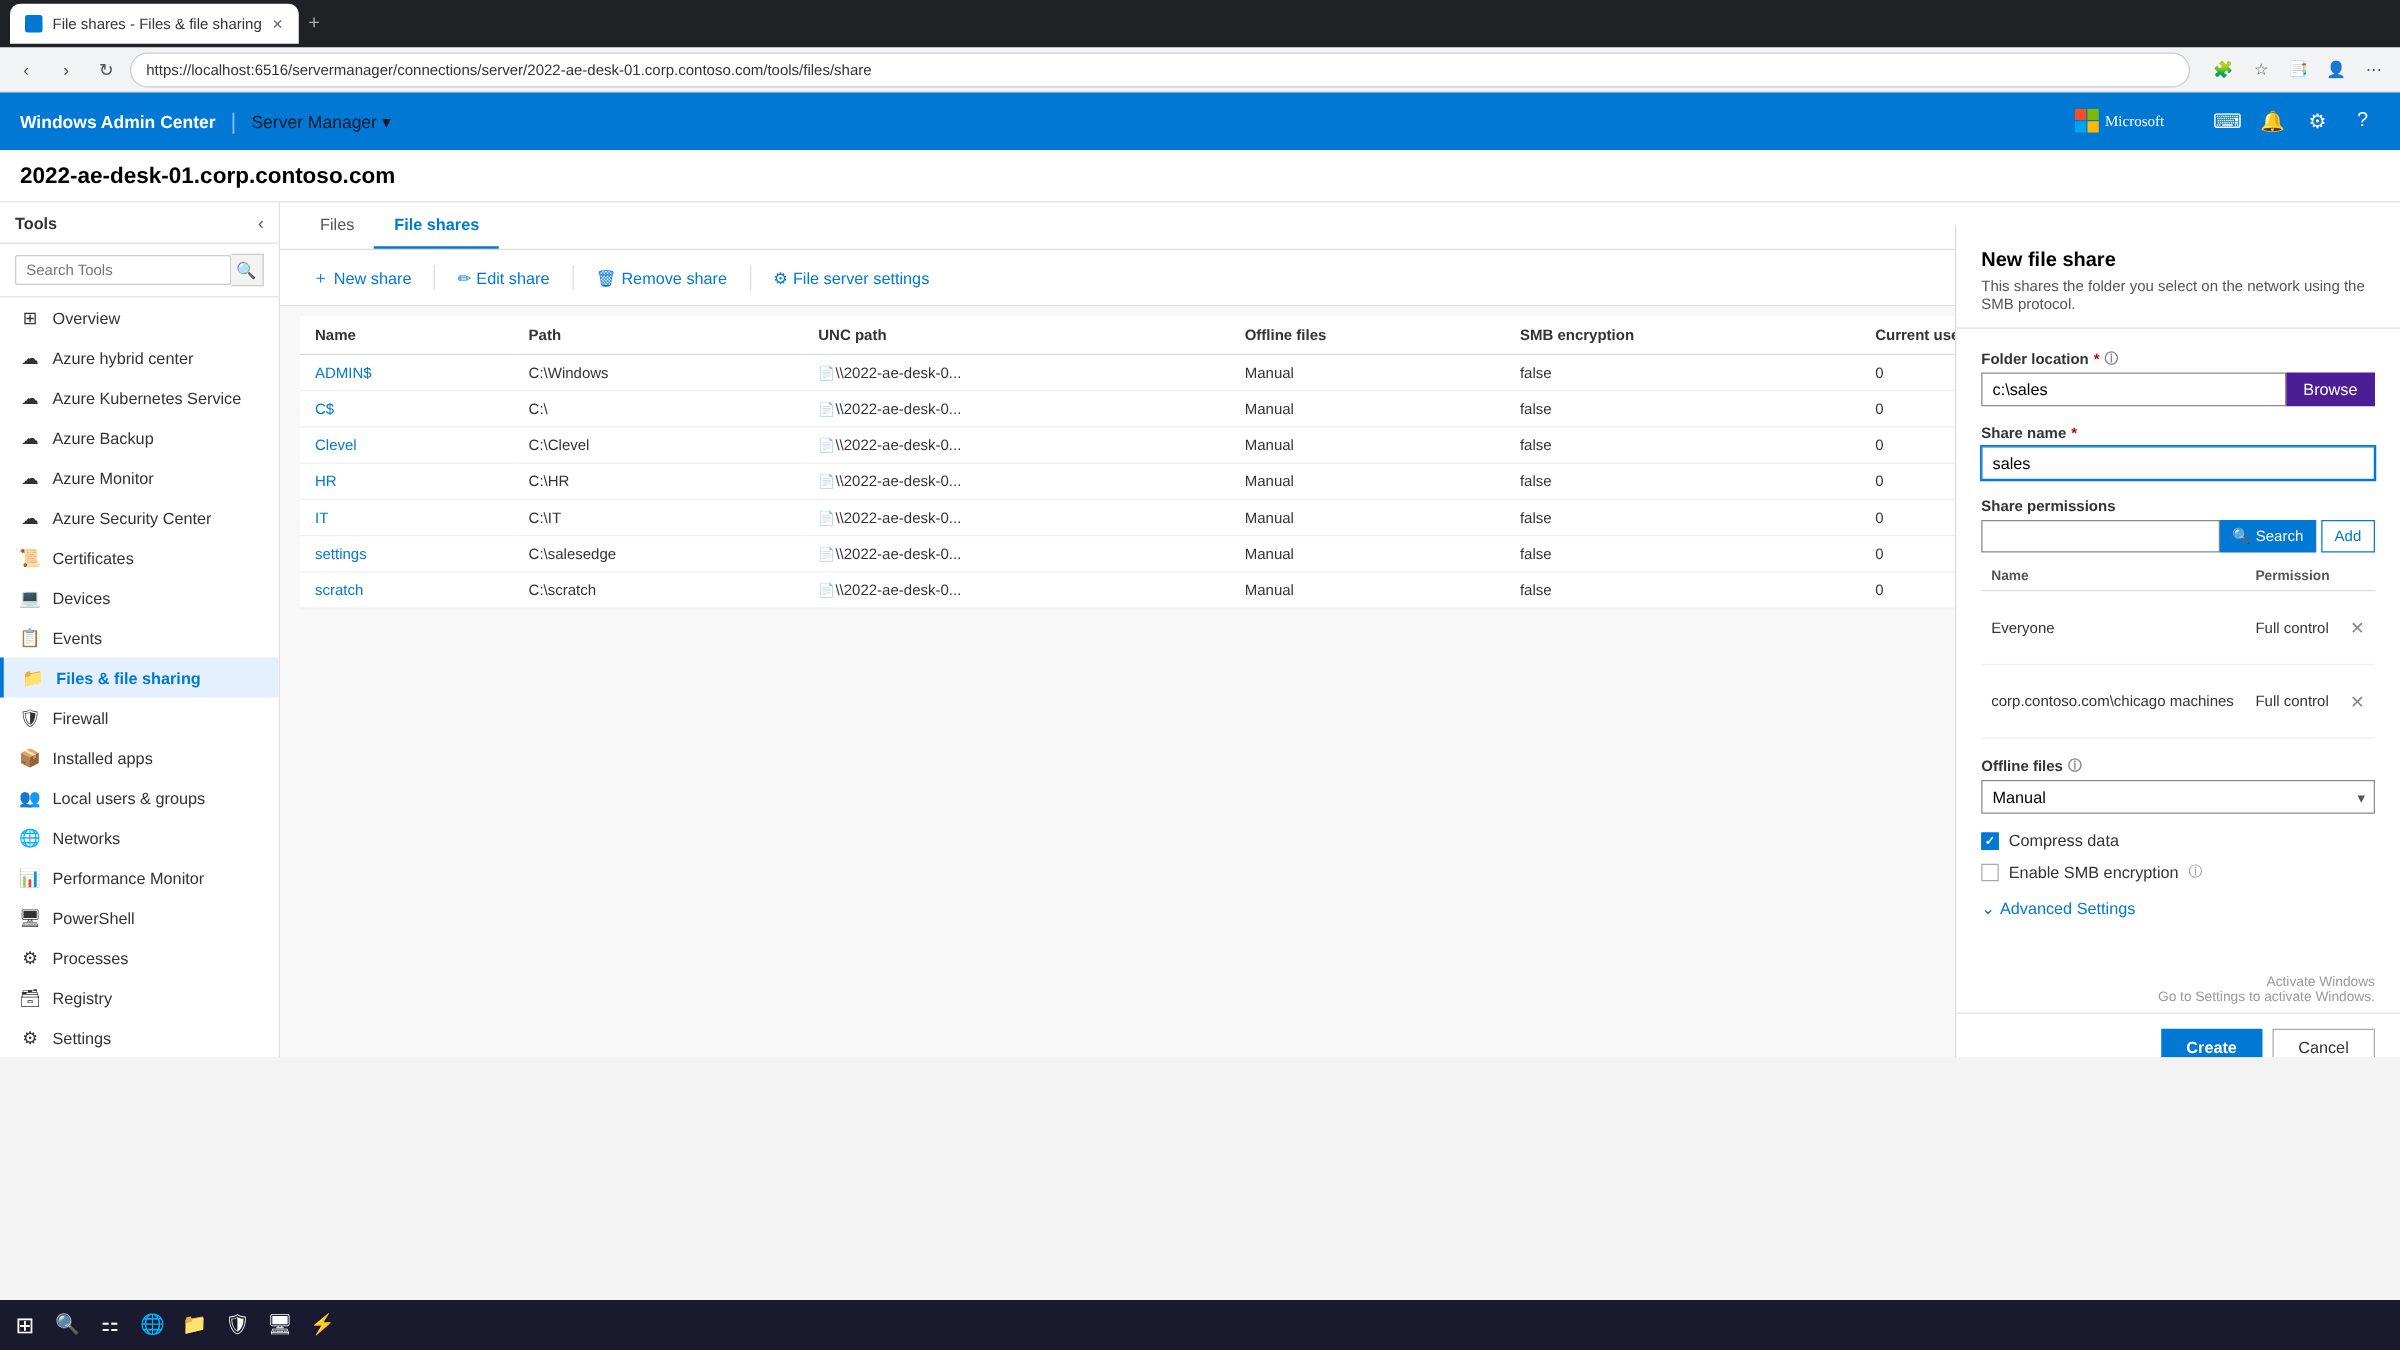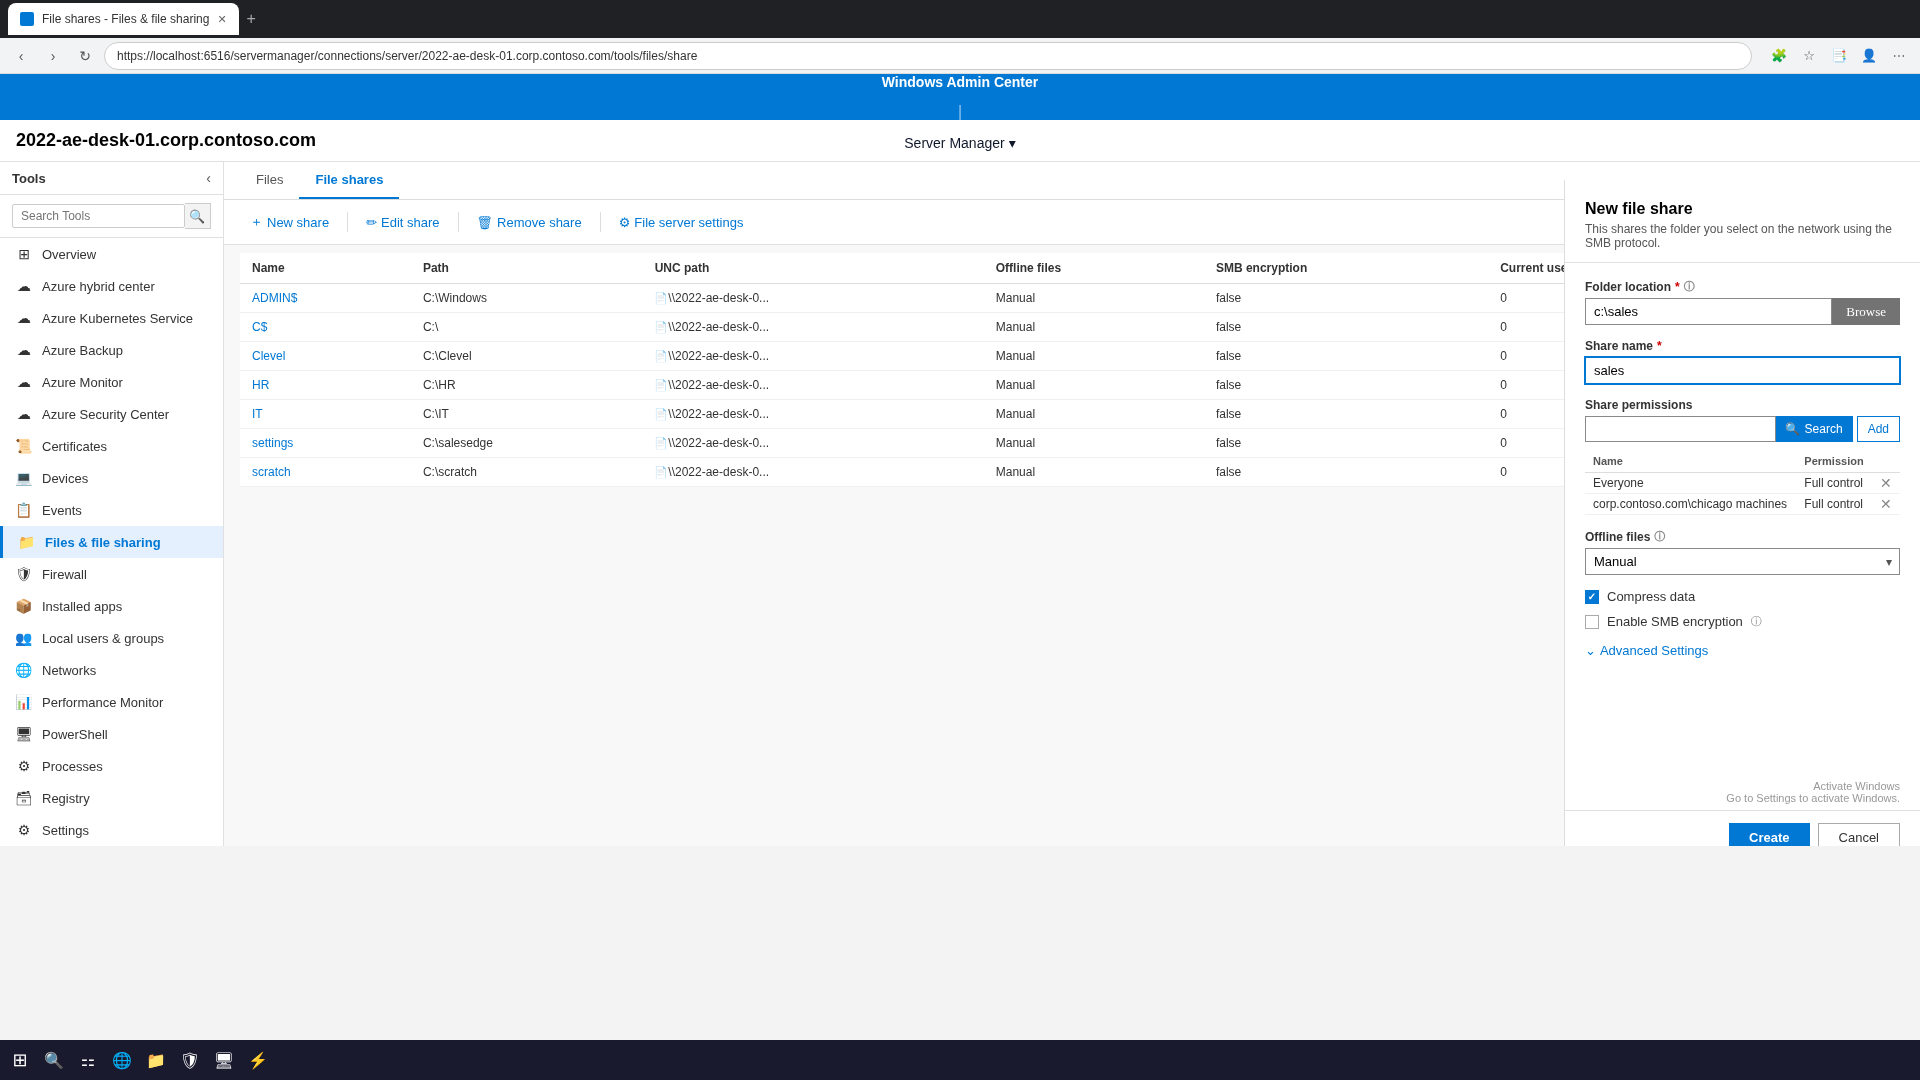--- a/index.html
+++ b/index.html
@@ -11,21 +11,21 @@
     .browser-tab .favicon { width: 14px; height: 14px; background: #0078d4; border-radius: 2px; }
     .browser-tab .close-btn { margin-left: auto; cursor: pointer; color: #666; font-size: 11px; }
     .new-tab-btn { color: #aaa; font-size: 16px; cursor: pointer; }
     .browser-nav { background: #f1f3f4; height: 36px; display: flex; align-items: center; padding: 0 8px; gap: 6px; border-bottom: 1px solid #ddd; }
     .nav-btn { width: 26px; height: 26px; display: flex; align-items: center; justify-content: center; color: #555; cursor: pointer; border-radius: 50%; font-size: 14px; }
     .address-bar { flex: 1; height: 28px; background: #fff; border: 1px solid #ccc; border-radius: 14px; padding: 0 12px; font-size: 12px; color: #333; display: flex; align-items: center; }
     .nav-icons { display: flex; gap: 4px; margin-left: 8px; }
     .nav-icon-btn { width: 26px; height: 26px; display: flex; align-items: center; justify-content: center; color: #555; cursor: pointer; border-radius: 50%; font-size: 13px; }
 
     
-    .app-header { background: #0078d4; height: 46px; display: flex; align-items: center; padding: 0 16px; gap: 12px; flex-direction: column; }
+    .app-header { background: #0078d4; height: 46px; display: flex; align-items: center; padding: 0 16px; gap: 12px; }
     .app-header-title { color: #fff; font-size: 14px; font-weight: 600; }
     .app-header-sep { color: rgba(255,255,255,0.5); font-size: 18px; }
     .app-header-sub { color: #0f172a; font-size: 14px; display: flex; align-items: center; gap: 4px; cursor: pointer; }
     .header-icons { display: flex; gap: 8px; margin-left: 16px; }
     .header-icon { color: #fff; width: 28px; height: 28px; display: flex; align-items: center; justify-content: center; cursor: pointer; font-size: 16px; }
     .page-title { padding: 10px 16px; font-size: 18px; font-weight: 600; color: #000; background: #fff; border-bottom: 1px solid #e0e0e0; }
 
     .content-area { display: flex; flex: 1; overflow: hidden; }
 
     
@@ -62,30 +62,30 @@
     .panel-header { padding: 20px 20px 12px; border-bottom: 1px solid #e0e0e0; }
     .panel-title { font-size: 16px; font-weight: 600; color: #000; margin-bottom: 4px; }
     .panel-desc { font-size: 12px; color: #555; }
     .panel-body { padding: 16px 20px; flex: 1; }
     .form-group { margin-bottom: 14px; }
     .form-label { font-size: 12px; font-weight: 600; color: #333; margin-bottom: 4px; display: flex; align-items: center; gap: 4px; }
     .required-star { color: #c00; }
     .info-icon { color: #888; font-size: 11px; cursor: pointer; }
     .input-row { display: flex; gap: 0; }
     .form-input { width: 100%; border: 1px solid #8a8a8a; padding: 5px 8px; font-size: 13px; outline: none; }
-    .browse-btn { padding: 5px 14px; background: #737373; color: #fff; border: none; font-size: 13px; cursor: pointer; white-space: nowrap; font-family: Liberation Serif, serif; }
+    .browse-btn { padding: 5px 14px; background: #4c1d95; color: #fff; border: none; font-size: 13px; cursor: pointer; white-space: nowrap; }
 
     
     .perms-search-row { display: flex; gap: 0; margin-bottom: 8px; }
     .perms-input { flex: 1; border: 1px solid #8a8a8a; padding: 5px 8px; font-size: 12px; outline: none; }
     .perms-search-btn { display: flex; align-items: center; gap: 4px; padding: 5px 10px; background: #0078d4; color: #fff; border: none; font-size: 12px; cursor: pointer; }
     .perms-add-btn { padding: 5px 10px; background: #fff; color: #0078d4; border: 1px solid #0078d4; font-size: 12px; cursor: pointer; margin-left: 4px; }
     .perms-table { width: 100%; font-size: 12px; }
     .perms-table th { padding: 5px 8px; font-size: 11px; font-weight: 600; color: #555; text-align: left; border-bottom: 1px solid #ddd; }
-    .perms-table td { padding: 2px 8px; border-bottom: 1px solid #f0f0f0; margin-top: 41px; }
+    .perms-table td { padding: 21px 8px; border-bottom: 1px solid #f0f0f0; margin-top: 41px; }
     .perms-remove { color: #888; cursor: pointer; font-size: 14px; }
 
     
     .select-input { width: 100%; border: 1px solid #8a8a8a; padding: 5px 8px; font-size: 13px; background: #fff; appearance: none; -webkit-appearance: none; cursor: pointer; }
     .select-wrap { position: relative; }
     .select-arrow { position: absolute; right: 8px; top: 50%; transform: translateY(-50%); color: #555; font-size: 12px; pointer-events: none; }
 
     
     .checkbox-row { display: flex; align-items: center; gap: 8px; margin-bottom: 10px; }
     .checkbox-checked { width: 14px; height: 14px; background: #0078d4; border: 1px solid #0078d4; display: flex; align-items: center; justify-content: center; flex-shrink: 0; }

